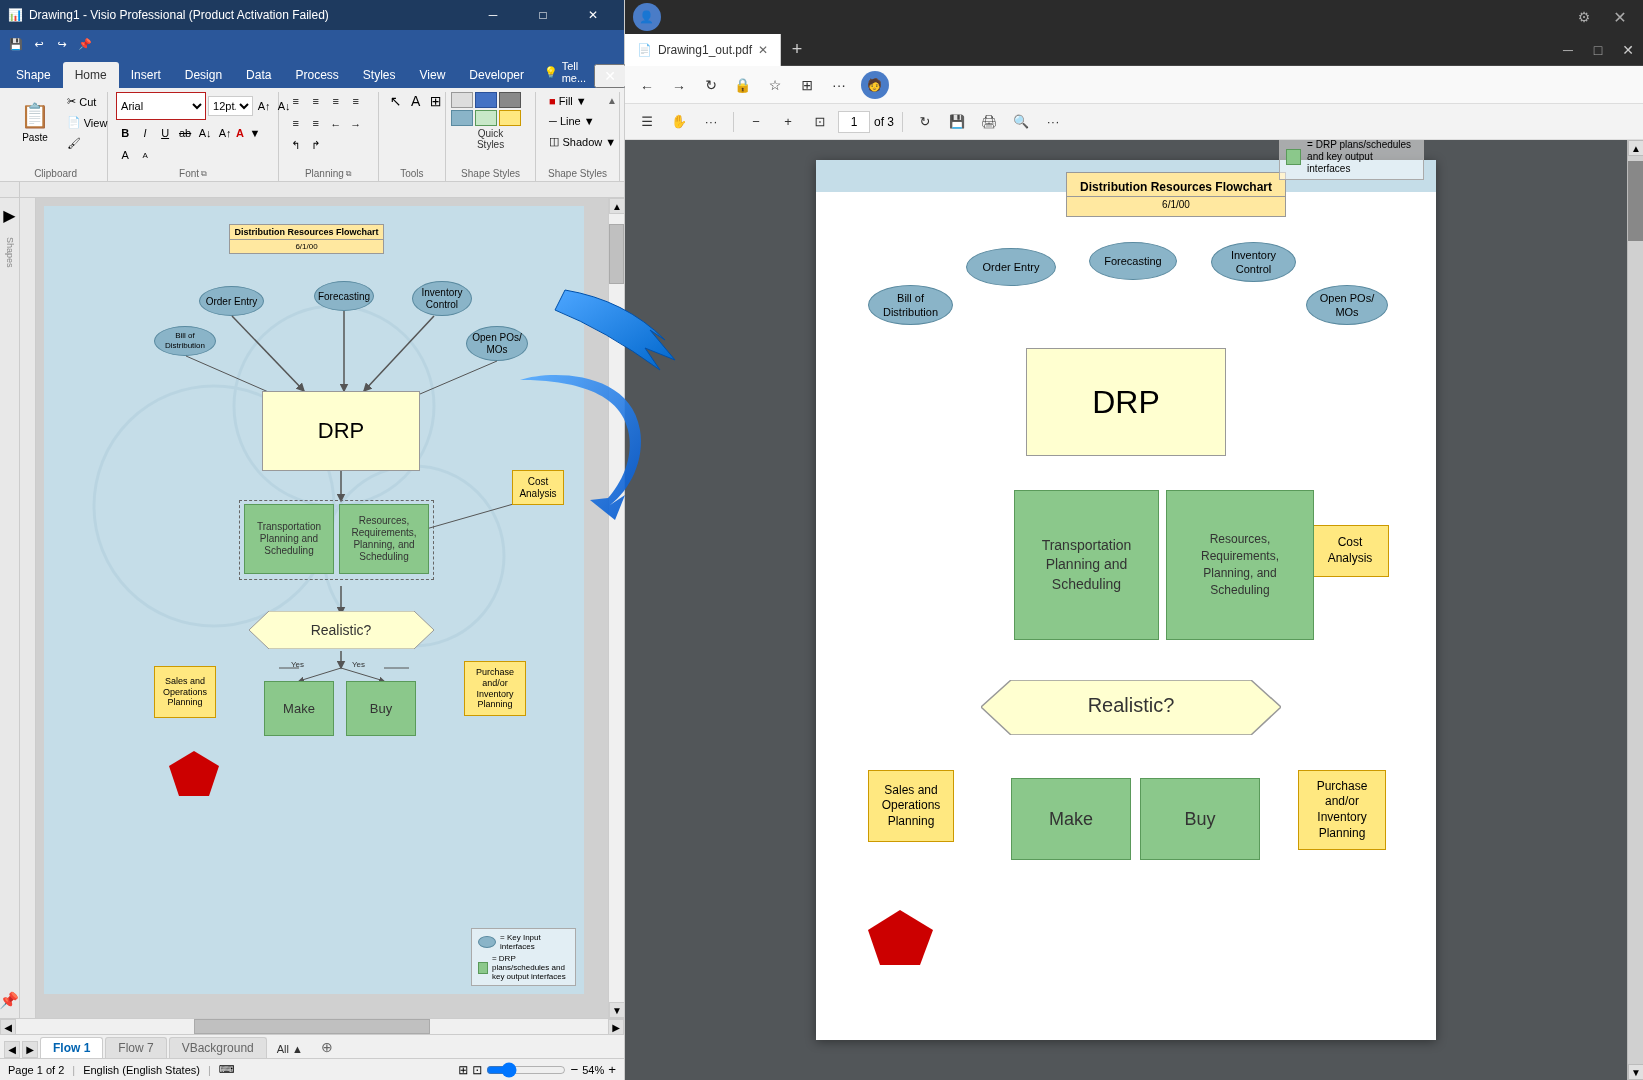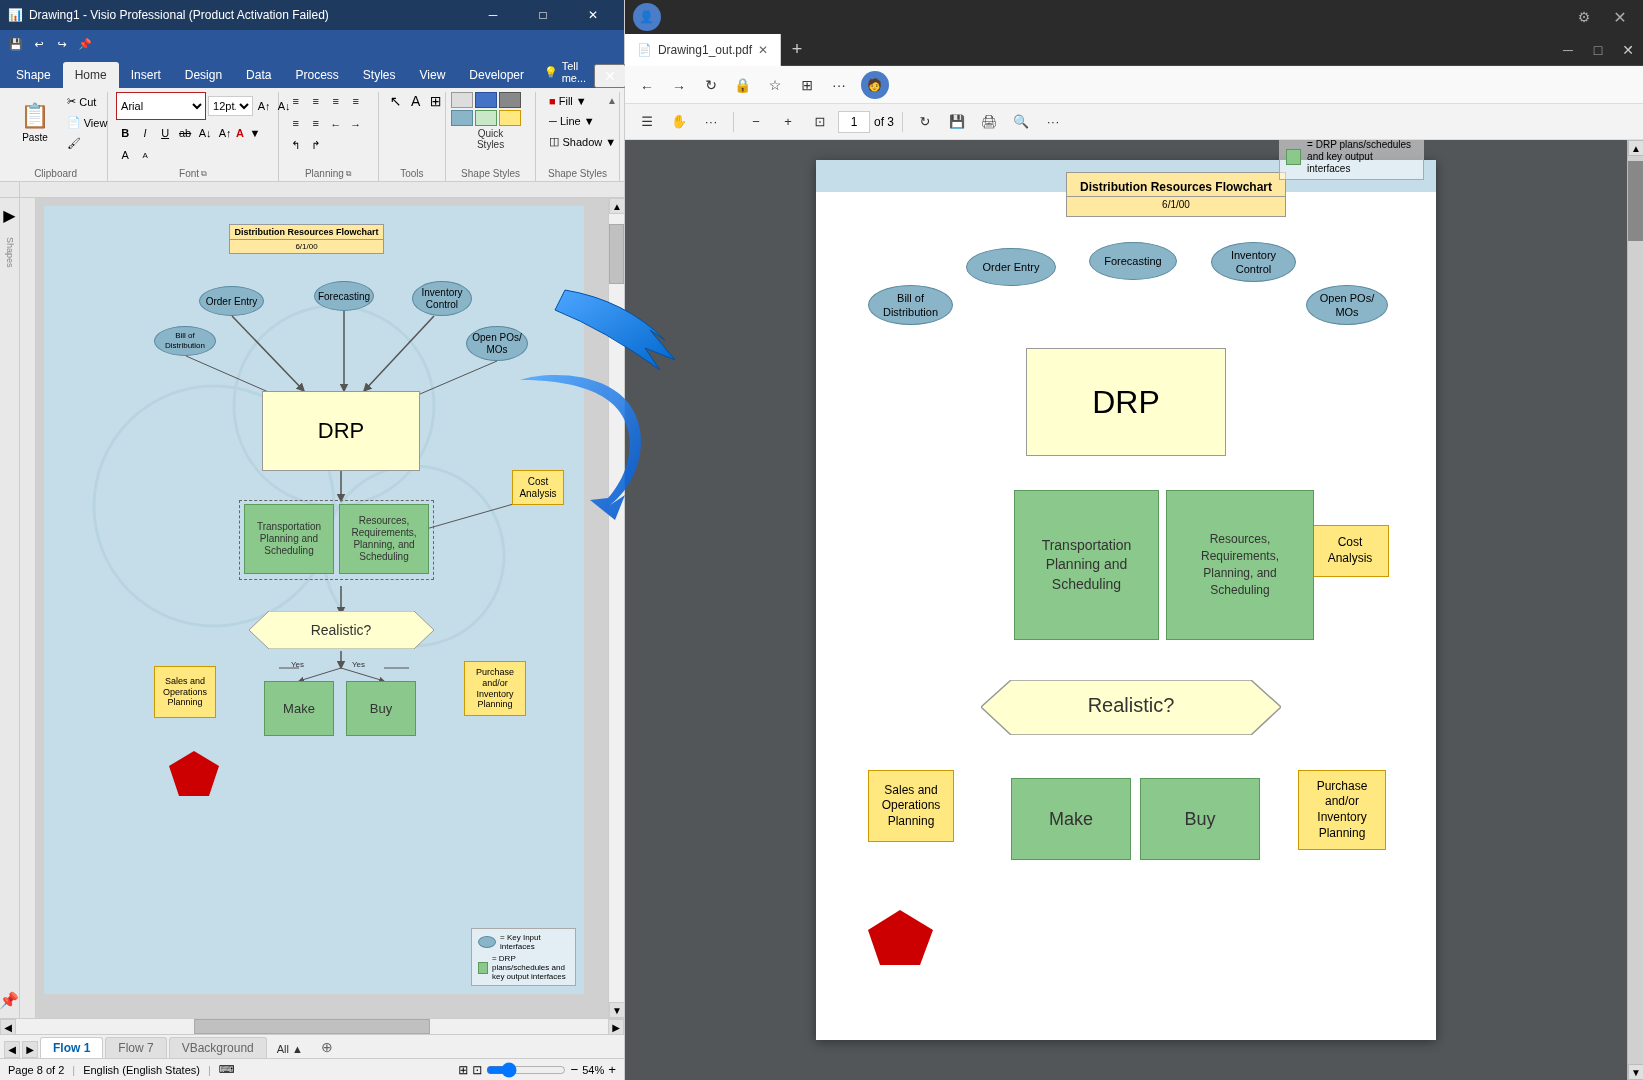--- a/index.html
+++ b/index.html
@@ -749,21 +749,21 @@
     <button class="scroll-h-btn" style="height:auto;padding:2px 4px;">◀</button>
     <button class="scroll-h-btn" style="height:auto;padding:2px 4px;">▶</button>
     <div class="sheet-tab active">Flow 1</div>
     <div class="sheet-tab">Flow 7</div>
     <div class="sheet-tab">VBackground</div>
     <div class="sheet-tab-all">All ▲</div>
     <div class="sheet-tab-add">⊕</div>
   </div>
 
   <div class="status-bar">
-    <span>Page 8 of 2</span>
+    <span>Page 1 of 2</span>
     <span style="color:#aaa;">|</span>
     <span>English (English States)</span>
     <span style="color:#aaa;">|</span>
     <span>⌨</span>
     <div class="status-right">
       <button style="border:none;background:transparent;cursor:pointer;font-size:12px;">⊞</button>
       <button style="border:none;background:transparent;cursor:pointer;font-size:12px;">⊡</button>
       <input type="range" min="10" max="200" value="54" style="width: 80px;">
       <button style="border:none;background:transparent;cursor:pointer;">−</button>
       <span>54%</span>

